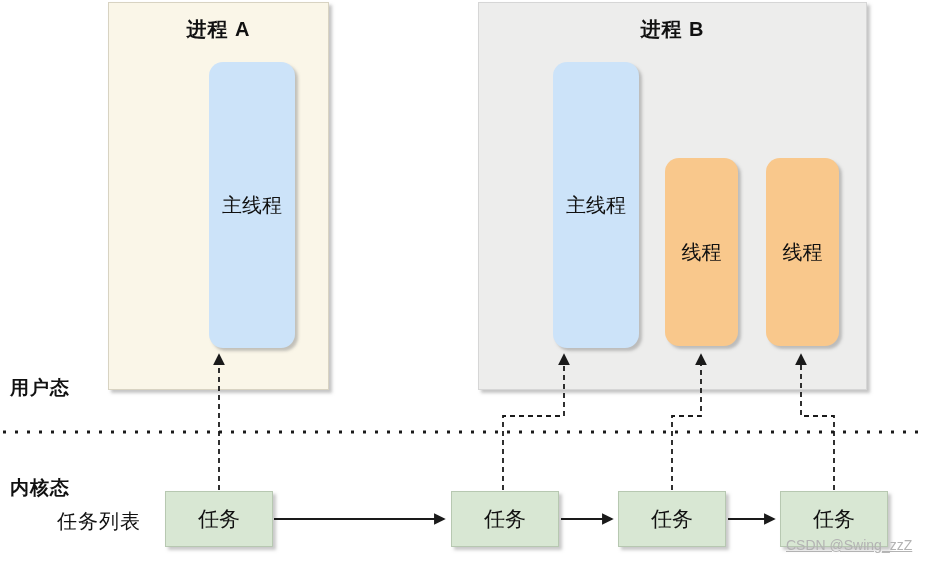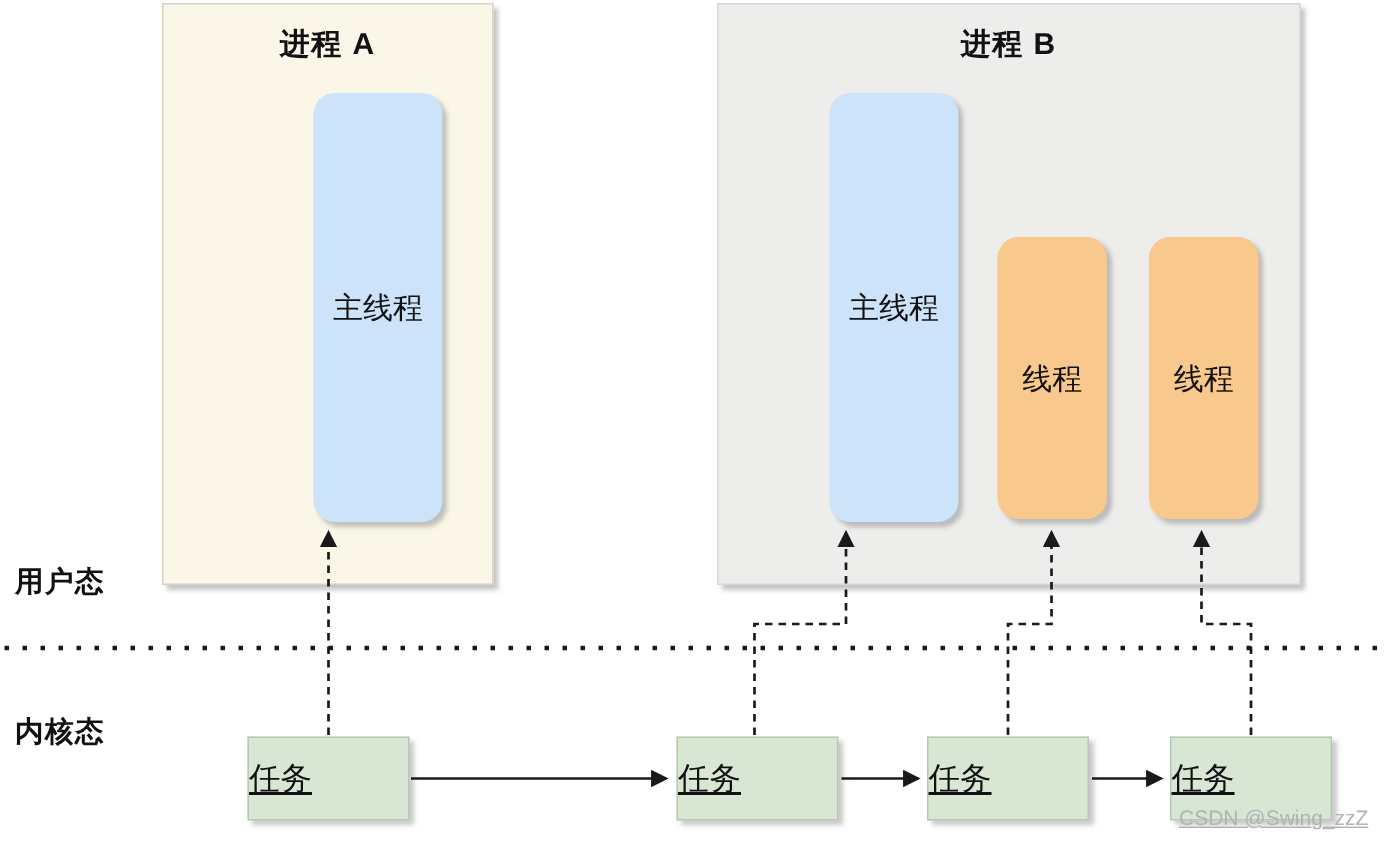--- a/index.html
+++ b/index.html
@@ -29,23 +29,22 @@
   .thread-sub { background:var(--thread-bg); width:73px; top:158px; height:188px; }
   .thread-sub.t1 { left:665px; }
   .thread-sub.t2 { left:766px; }
   .mode-label { position:absolute; left:10px; font-size:19px; font-weight:bold; letter-spacing:1px; }
   .user-mode { top:375px; }
   .kernel-mode { top:428px;margin-top:47px; }
   .task-list-label { position:absolute; left:57px; top:508px; font-size:20px; letter-spacing:1px; }
   .task-box {
     position:absolute; top:491px; width:108px; height:56px; box-sizing:border-box;
     background:var(--task-bg); border:1px solid var(--task-border);
-    display:flex; align-items:center; font-size:21px;
+    display:flex; align-items:center; justify-content:center; font-size:21px;
     box-shadow:3px 3px 3px rgba(150,150,150,0.5);
-    text-decoration:underline;
   }
   .task-1 { left:165px; }
   .task-2 { left:451px; }
   .task-3 { left:618px; }
   .task-4 { left:780px; }
   .overlay { position:absolute; left:0; top:0; pointer-events:none; z-index:5; }
   .overlay .dashed { stroke:var(--line,#1a1a1a); stroke-width:1.8; fill:none; stroke-dasharray:5 4; }
   .overlay .solid { stroke:var(--line,#1a1a1a); stroke-width:1.8; fill:none; }
   .overlay .boundary { stroke:var(--line,#1a1a1a); stroke-width:3; stroke-dasharray:3 9; fill:none; }
   .overlay marker path { fill:var(--line,#1a1a1a); }
@@ -75,20 +74,21 @@
   <div class="thread-box thread-sub t1">
     <span>线程</span>
   </div>
   <div class="thread-box thread-sub t2">
     <span>线程</span>
   </div>
 
   <div class="mode-label user-mode">用户态</div>
   <div class="mode-label kernel-mode">内核态</div>
 
+  <div class="task-list-label">任务列表</div>
   <div class="task-box task-1">
     <span>任务</span>
   </div>
   <div class="task-box task-2">
     <span>任务</span>
   </div>
   <div class="task-box task-3">
     <span>任务</span>
   </div>
   <div class="task-box task-4">

